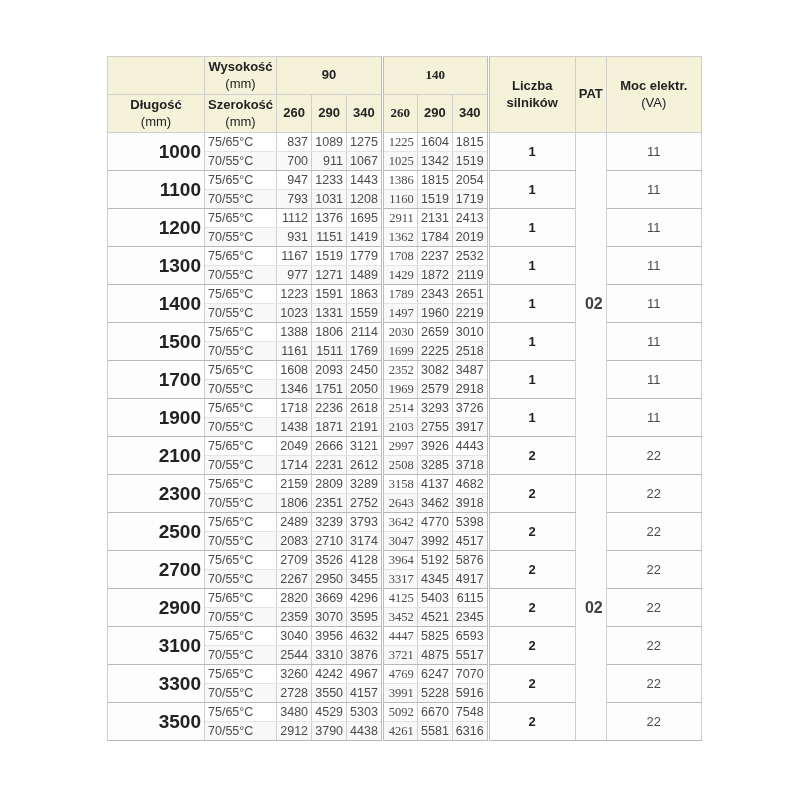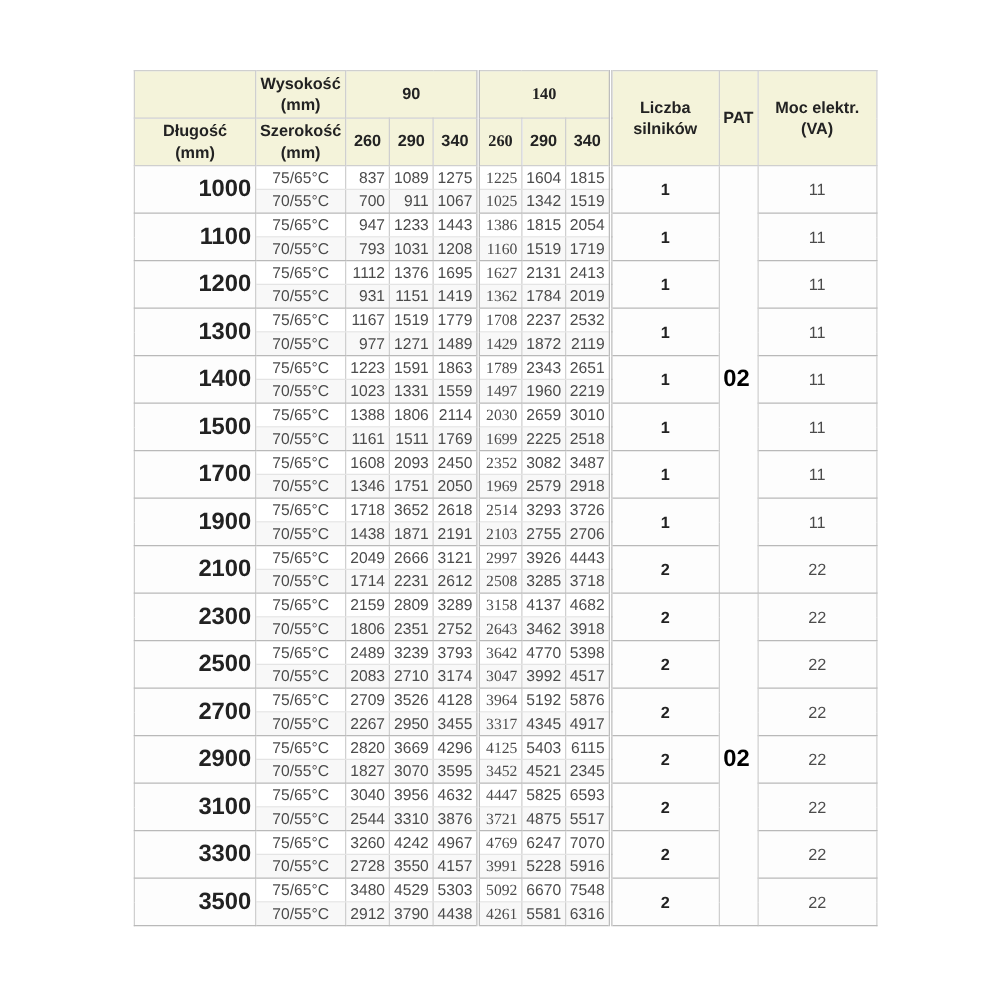--- a/index.html
+++ b/index.html
@@ -14,38 +14,38 @@
   }
   table.spec td, table.spec th{
     border:1px solid #cfcfcf;
     padding:0 3px;overflow:hidden;white-space:nowrap;
   }
   
   th.hd{
     background:#f4f3da;color:#222;font-weight:bold;
     font-size:13px;line-height:1.25;text-align:center;height:37px;
   }
-  th.hd .l2{font-weight:bold;}
+  th.hd .l2{font-weight:normal;}
   
   
   tr.row-a td{height:18px;border-bottom:1px solid #e4e4e4;background:#ffffff;}
   tr.row-b td{height:18px;border-bottom:1px solid #b9b9b9;background:#f8f8f8;}
   td.c-len{
     background:#fdfdfd !important;font-weight:bold;color:#222;
     font-size:19px;text-align:right;border-bottom:1px solid #b9b9b9 !important;
   }
-  td.c-temp{color:#4b4b4b;font-size:12.5px;text-align:center;}
+  td.c-temp{color:#4b4b4b;font-size:12.5px;}
   td.c-val{color:#4b4b4b;font-size:12.5px;text-align:right;padding-right:4px;}
   td.c-mot{
     background:#fdfdfd !important;font-weight:bold;color:#222;
     font-size:13px;text-align:center;border-bottom:1px solid #b9b9b9 !important;
   }
   td.c-pat{
-    background:#fdfdfd !important;font-weight:bold;color:#000000;
-    font-size:19px;text-align:left;border-bottom:1px solid #b9b9b9 !important;
+    background:#fdfdfd !important;font-weight:bold;color:#404040;
+    font-size:16px;text-align:right;border-bottom:1px solid #b9b9b9 !important;
   }
   td.c-va{
     background:#fdfdfd !important;color:#4b4b4b;
     font-size:13px;text-align:center;border-bottom:1px solid #b9b9b9 !important;
   }
   
   .sep140{border-left:3px double #bdbdbd !important;font-family:Liberation Serif, serif;}
   .sepL{border-left:3px double #bdbdbd !important;}
 </style>
 </head>
@@ -145,21 +145,21 @@
           <td class="c-val sep140">1160</td>
           <td class="c-val">1519</td>
           <td class="c-val">1719</td>
         </tr>
         <tr class="row-a">
           <td class="c-len" rowspan="2">1200</td>
           <td class="c-temp">75/65°C</td>
           <td class="c-val">1112</td>
           <td class="c-val">1376</td>
           <td class="c-val">1695</td>
-          <td class="c-val sep140">1627</td>
+          <td class="c-val sep140">2911</td>
           <td class="c-val">2131</td>
           <td class="c-val">2413</td>
           <td class="c-mot sepL" rowspan="2">1</td>
           <td class="c-va" rowspan="2">11</td>
         </tr>
         <tr class="row-b">
           <td class="c-temp">70/55°C</td>
           <td class="c-val">931</td>
           <td class="c-val">1151</td>
           <td class="c-val">1419</td>
@@ -248,36 +248,36 @@
           <td class="c-val">1751</td>
           <td class="c-val">2050</td>
           <td class="c-val sep140">1969</td>
           <td class="c-val">2579</td>
           <td class="c-val">2918</td>
         </tr>
         <tr class="row-a">
           <td class="c-len" rowspan="2">1900</td>
           <td class="c-temp">75/65°C</td>
           <td class="c-val">1718</td>
-          <td class="c-val">3652</td>
+          <td class="c-val">2236</td>
           <td class="c-val">2618</td>
           <td class="c-val sep140">2514</td>
           <td class="c-val">3293</td>
           <td class="c-val">3726</td>
           <td class="c-mot sepL" rowspan="2">1</td>
           <td class="c-va" rowspan="2">11</td>
         </tr>
         <tr class="row-b">
           <td class="c-temp">70/55°C</td>
           <td class="c-val">1438</td>
           <td class="c-val">1871</td>
           <td class="c-val">2191</td>
           <td class="c-val sep140">2103</td>
           <td class="c-val">2755</td>
-          <td class="c-val">2706</td>
+          <td class="c-val">3917</td>
         </tr>
         <tr class="row-a">
           <td class="c-len" rowspan="2">2100</td>
           <td class="c-temp">75/65°C</td>
           <td class="c-val">2049</td>
           <td class="c-val">2666</td>
           <td class="c-val">3121</td>
           <td class="c-val sep140">2997</td>
           <td class="c-val">3926</td>
           <td class="c-val">4443</td>
@@ -364,21 +364,21 @@
           <td class="c-val">3669</td>
           <td class="c-val">4296</td>
           <td class="c-val sep140">4125</td>
           <td class="c-val">5403</td>
           <td class="c-val">6115</td>
           <td class="c-mot sepL" rowspan="2">2</td>
           <td class="c-va" rowspan="2">22</td>
         </tr>
         <tr class="row-b">
           <td class="c-temp">70/55°C</td>
-          <td class="c-val">1827</td>
+          <td class="c-val">2359</td>
           <td class="c-val">3070</td>
           <td class="c-val">3595</td>
           <td class="c-val sep140">3452</td>
           <td class="c-val">4521</td>
           <td class="c-val">2345</td>
         </tr>
         <tr class="row-a">
           <td class="c-len" rowspan="2">3100</td>
           <td class="c-temp">75/65°C</td>
           <td class="c-val">3040</td>

